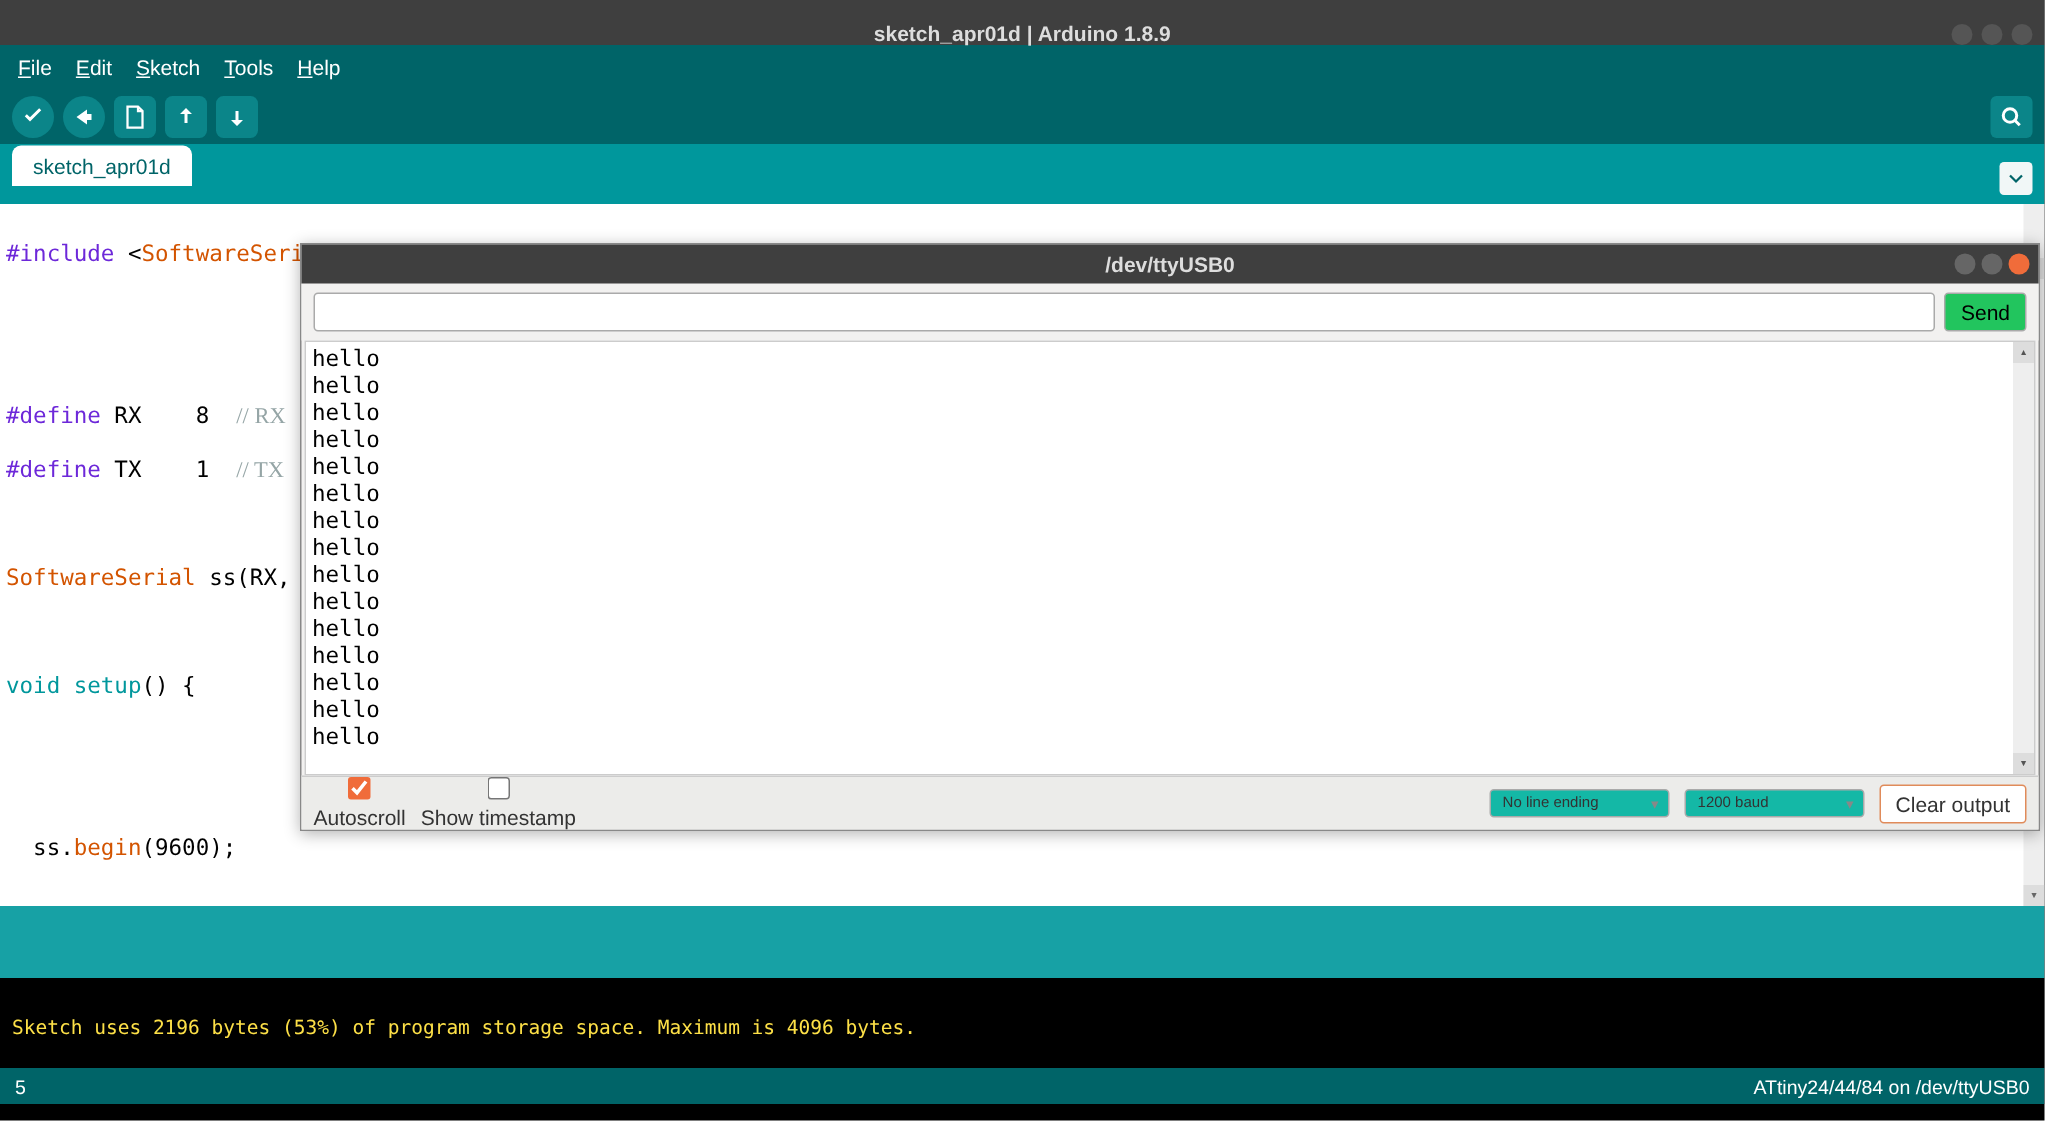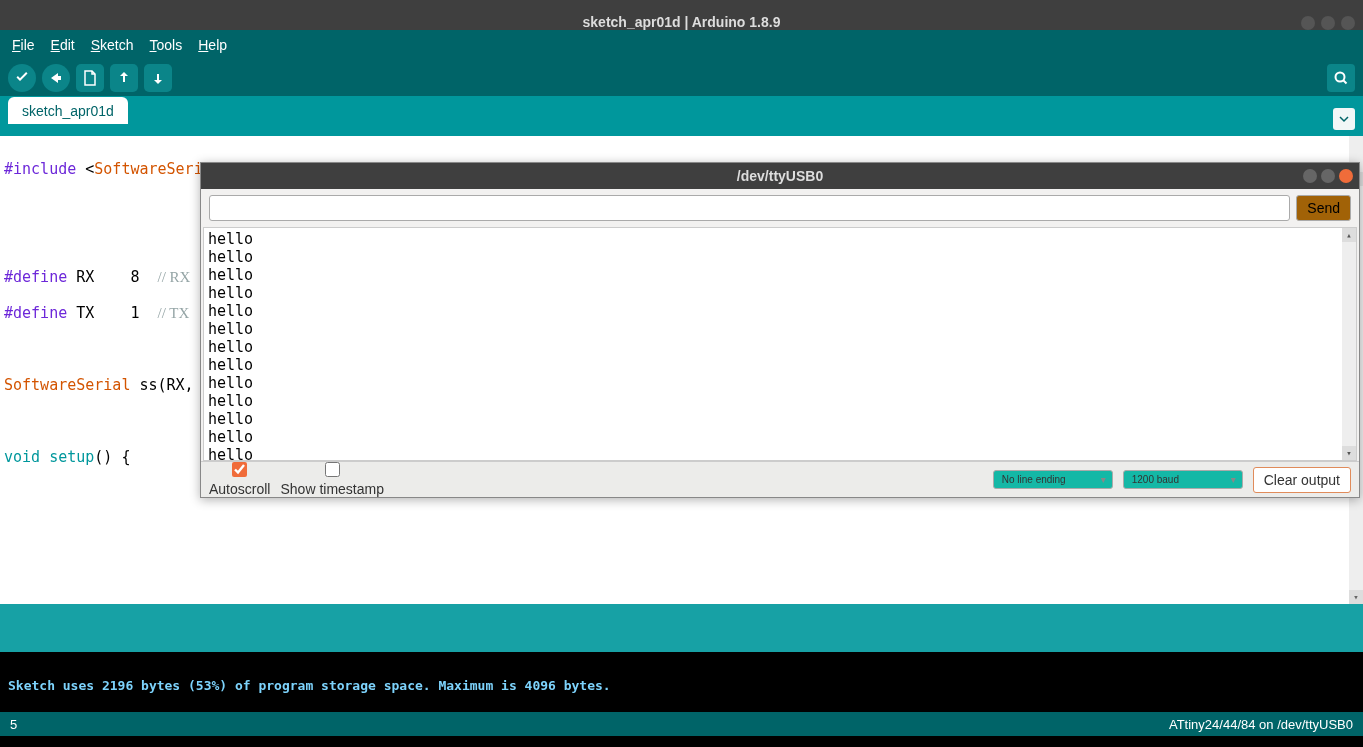--- a/index.html
+++ b/index.html
@@ -41,37 +41,37 @@
 .editor-scroll .dn { position: absolute; bottom: 0; width: 100%; }
 
 
 .splitter { background: #17a1a5; height: 8px; position: relative; }
 .splitter::after { content: ''; position: absolute; left: 50%; top: 2px; width: 30px; height: 3px; transform: translateX(-50%); }
 
 
 .teal-band { background: #17a1a5; height: 40px; }
 
 
-.console { background: #000; color: #7dd3fc; font-family: monospace; font-size: 13px; padding: 8px; height: 60px; line-height: 17px; white-space: pre; font-weight: bold; }
+.console { background: #000; color: #fde047; font-family: monospace; font-size: 13px; padding: 8px; height: 60px; line-height: 17px; white-space: pre; }
 
 
 .statusbar { background: #006468; height: 24px; color: #fff; font-size: 13px; display: flex; align-items: center; justify-content: space-between; padding: 0 10px; }
 
 
-.serial-monitor { position: absolute; left: 200px; top: 162px; width: 1160px; height: 336px; background: #f2f1f0; border: 1px solid #888; box-shadow: 0 2px 10px rgba(0,0,0,0.3); display: flex; flex-direction: column; }
+.serial-monitor { position: absolute; left: 200px; top: 162px; width: 1160px; height: 392px; background: #f2f1f0; border: 1px solid #888; box-shadow: 0 2px 10px rgba(0,0,0,0.3); display: flex; flex-direction: column; }
 .sm-titlebar { background: #3f3f3f; height: 26px; display: flex; align-items: center; justify-content: center; color: #ddd; font-size: 14px; font-weight: bold; position: relative; }
 .sm-titlebar .controls { position: absolute; right: 6px; display: flex; gap: 4px; }
 .sm-titlebar .ctrl { width: 14px; height: 14px; border-radius: 50%; }
 .sm-titlebar .min { background: #666; }
 .sm-titlebar .max { background: #666; }
 .sm-titlebar .close { background: #f06c3a; }
 
 .sm-send-row { background: #f2f1f0; padding: 6px 8px; display: flex; gap: 6px; }
 .sm-input { flex: 1; border: 1px solid #aaa; border-radius: 3px; height: 26px; padding: 2px 6px; font-size: 13px; background: #fff; }
-.sm-send-btn { padding: 2px 10px; font-size: 14px; background: #a16207; border: 1px solid #aaa; border-radius: 3px; cursor: pointer; }
+.sm-send-btn { padding: 2px 10px; font-size: 14px; background: #22c55e; border: 1px solid #aaa; border-radius: 3px; cursor: pointer; }
 
 .sm-output { flex: 1; background: #fff; font-family: monospace; font-size: 15px; line-height: 18px; padding: 2px 4px; overflow: hidden; position: relative; border: 1px solid #ccc; margin: 0 2px; }
 .sm-scroll { position: absolute; right: 0; top: 0; width: 14px; height: 100%; background: #eee; }
 .sm-scroll .up, .sm-scroll .dn { height: 14px; background: #ddd; font-size: 9px; display: flex; align-items: center; justify-content: center; color: #555; }
 .sm-scroll .dn { position: absolute; bottom: 0; width: 100%; }
 
 .sm-footer { background: #ececea; height: 36px; display: flex; align-items: center; padding: 0 8px; gap: 10px; font-size: 14px; color: #333; border-top: 1px solid #ccc; }
 .sm-footer .chk { display: flex; align-items: center; gap: 4px; flex-direction: column; }
 .sm-footer input[type=checkbox] { width: 15px; height: 15px; }
 .sm-footer .spacer { flex: 1; }
@@ -151,20 +151,21 @@
 <div class="line"></div>
 <div class="line"></div>
 <div class="line"><span class="kw-macro">#define</span><span> RX    8  </span><span class="kw-comment">// RX</span></div>
 <div class="line"><span class="kw-macro">#define</span><span> TX    1  </span><span class="kw-comment">// TX</span></div>
 <div class="line"></div>
 <div class="line"><span class="kw-lit">SoftwareSerial</span><span> ss(RX,</span></div>
 <div class="line"></div>
 <div class="line"><span class="kw-type">void</span><span> </span><span class="kw-type">setup</span><span>() {</span></div>
 <div class="line"></div>
 <div class="line"></div>
+<div class="line"><span>  ss.</span><span class="kw-lit">begin</span><span>(9600);</span></div>
 <div class="line"></div>
 
 
 
 
 
 
 
 
 

